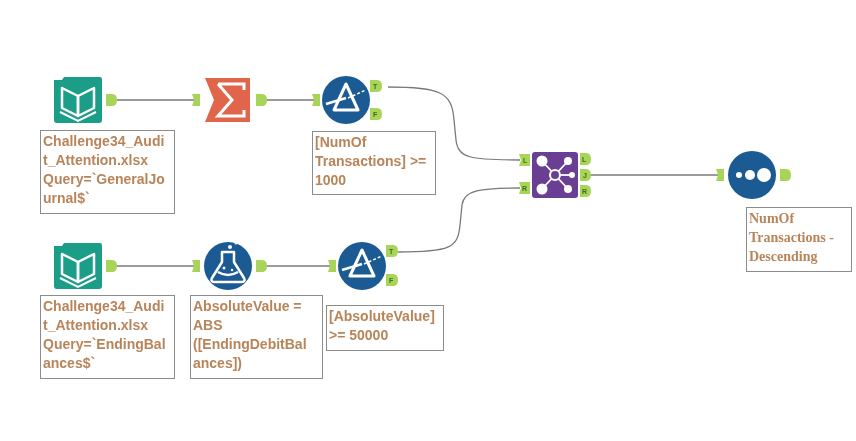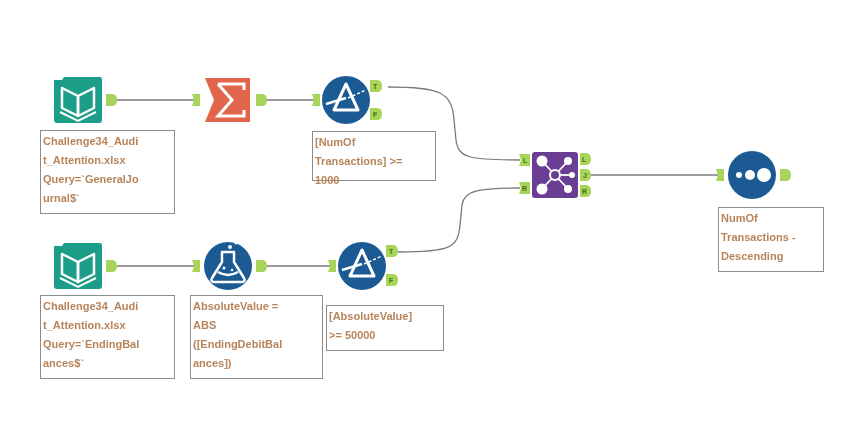--- a/index.html
+++ b/index.html
@@ -1,20 +1,20 @@
 <!DOCTYPE html>
 <html><head>
 <meta charset="utf-8">
 <style>
   html, body { margin:0; padding:0; background:#ffffff; }
   body { width:856px; height:441px; position:relative; overflow:hidden;
          font-family:"DejaVu Sans", sans-serif; }
   #canvas { position:absolute; left:0; top:0; width:856px; height:441px; }
   .annot { position:absolute; border:1px solid #8c8c8c; background:#fff;
-           color:#b8845a; font-size:11px; line-height:19px; padding:1px 2px 14px 2px;
+           color:#b8845a; font-size:14px; line-height:19px; padding:1px 2px 14px 2px;
            box-sizing:border-box; white-space:pre-line; font-weight:bold;
            font-family:"Liberation Sans", sans-serif; }
   .port-txt { font-family:"Liberation Sans", sans-serif; font-size:7px; font-weight:bold; fill:#3f6d14; }
 </style>
 </head>
 <body>
 
 <svg id="canvas" width="856" height="441" viewBox="0 0 856 441">
 
   <g fill="none" stroke="#7a7a7a" stroke-width="1.3">
@@ -174,28 +174,28 @@
     <g>
       <path d="M780 169 L786 169 Q791 169 791 175 Q791 181 786 181 L780 181 Z" fill="#a8d45a"></path>
     </g>
   </g>
 </svg>
 
 <div class="annot" style="left:40px;top:130px;width:135px;height:84px;">Challenge34_Audi
 t_Attention.xlsx
 Query=`GeneralJo
 urnal$`</div>
-<div class="annot" style="left:312px;top:131px;width:124px;height:50px;">[NumOf
+<div class="annot" style="left:312px;top:131px;width:124px;height:64px;">[NumOf
 Transactions] &gt;=
 1000</div>
 <div class="annot" style="left:40px;top:295px;width:135px;height:84px;">Challenge34_Audi
 t_Attention.xlsx
 Query=`EndingBal
 ances$`</div>
 <div class="annot" style="left:190px;top:295px;width:133px;height:84px;">AbsoluteValue =
 ABS
 ([EndingDebitBal
 ances])</div>
 <div class="annot" style="left:326px;top:295px;width:118px;height:46px;margin-top:10px;">[AbsoluteValue]
 &gt;= 50000</div>
-<div class="annot" style="left:718px;top:207px;width:106px;height:65px;">NumOf
+<div class="annot" style="left:746px;top:207px;width:106px;height:65px;font-family:Liberation Serif, serif;">NumOf
 Transactions -
 Descending</div>
 
 </body></html>

